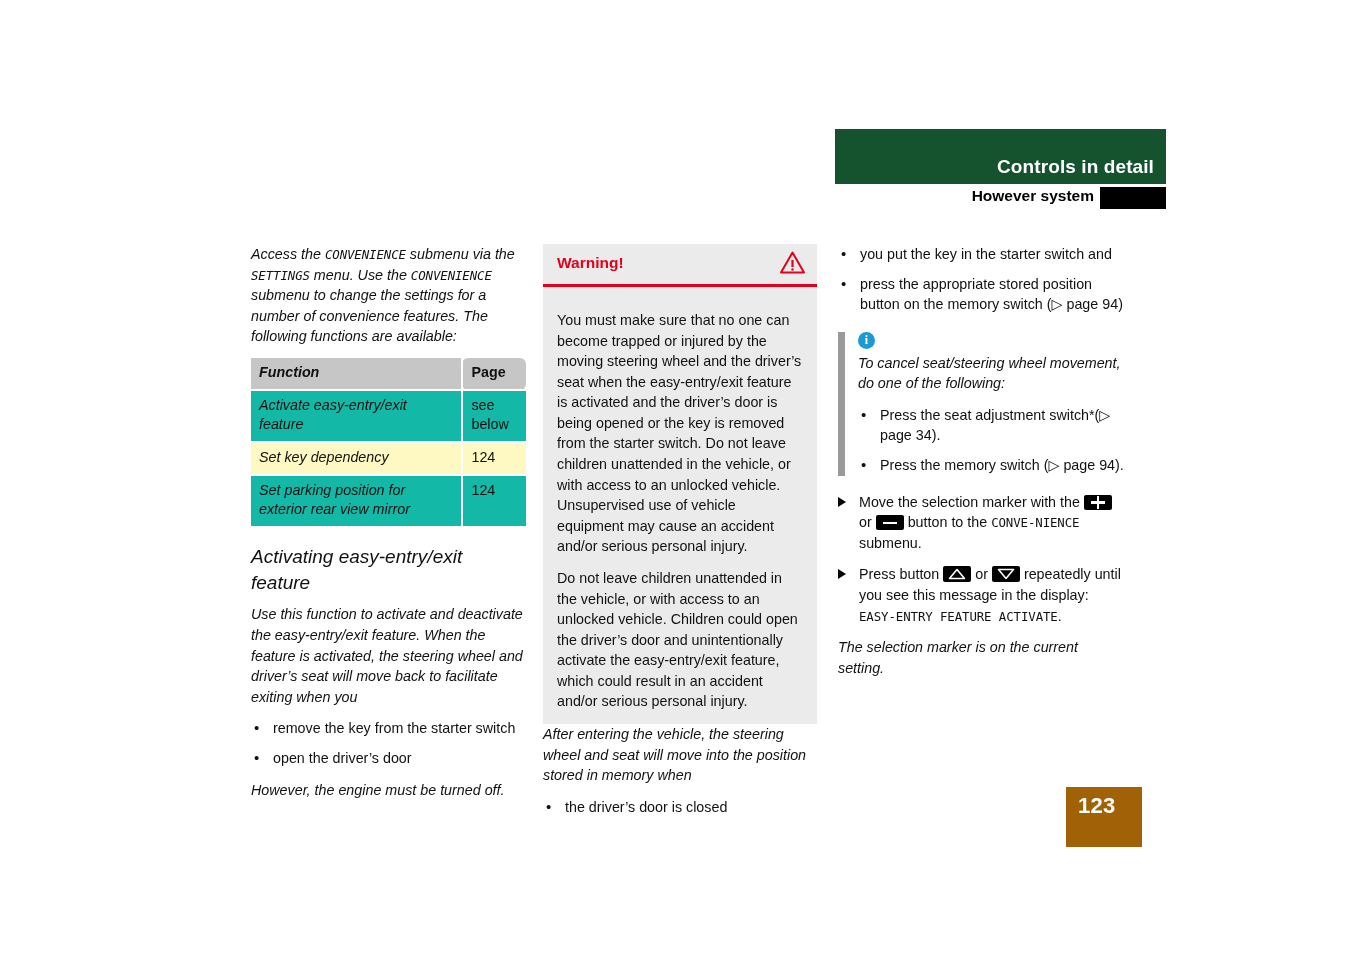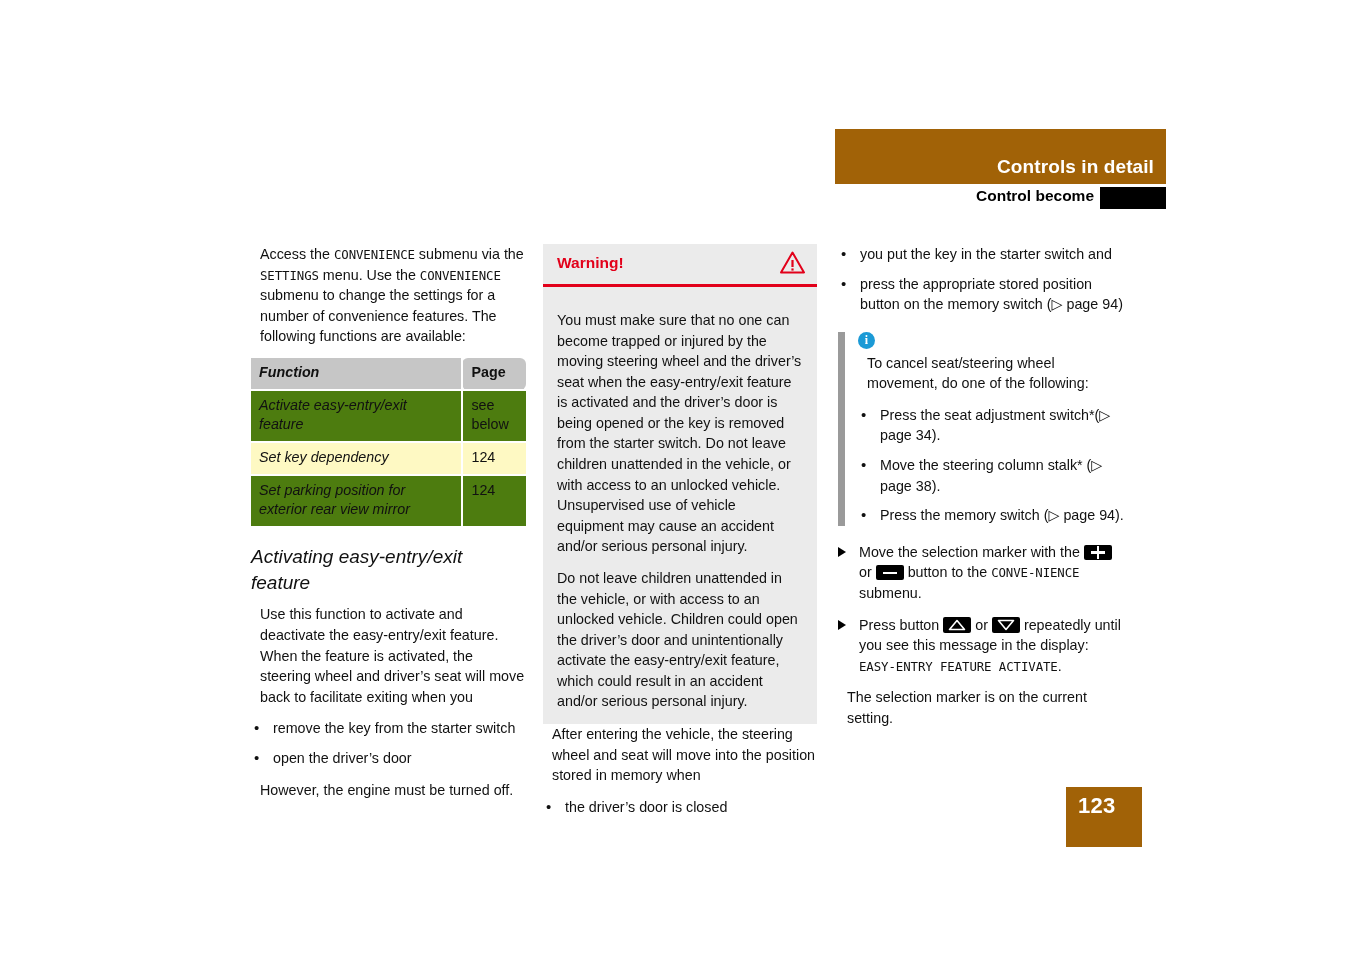--- a/index.html
+++ b/index.html
@@ -20,21 +20,21 @@
     inset: 0;
   }
 
   
   .header-block {
     position: absolute;
     left: 835px;
     top: 129px;
     width: 331px;
     height: 55px;
-    background: #a16207;
+    background: #14532d;
   }
   .header-title {
     position: absolute;
     right: 12px;
     bottom: 6px;
     font-size: 19px;
     font-weight: bold;
     color: #ffffff;
     letter-spacing: 0.1px;
   }
@@ -82,21 +82,22 @@
     line-height: 1.35;
   }
   h4.sub-head {
     margin: 0 0 9px 0;
     font-size: 19px;
     font-weight: normal;
     font-style: italic;
     line-height: 1.35;
   }
   p.para {
-    margin: 0 0 11px 9px;
+    margin: 0 0 11px 0;
+    font-style: italic;
   }
   p.para:last-child { margin-bottom: 0; }
 
   .mono {
     font-family: "DejaVu Sans Mono", monospace;
     font-size: 12.4px;
     letter-spacing: -0.1px;
   }
 
   
@@ -155,21 +156,21 @@
     vertical-align: top;
     padding: 5px 8px 6px 8px;
     line-height: 1.38;
     border-bottom: 2px solid #ffffff;
   }
   table.fn-table th {
     background: #c6c6c6;
     font-weight: bold;
   }
   table.fn-table td {
-    background: #4d7c0f;
+    background: #14b8a6;
   }
   table.fn-table tr.alt td {
     background: #fef9c3;
   }
   table.fn-table .c-fn  { width: 200px; font-style: italic; }
   table.fn-table .c-pg  { width: 47px; border-left: 2px solid #ffffff; }
   table.fn-table th.c-pg { border-left: 2px solid #ffffff; border-radius: 6px; }
   table.fn-table tr:last-child th,
   table.fn-table tr:last-child td { border-bottom: none; }
 
@@ -295,21 +296,21 @@
 </style>
 </head>
 <body>
 
 <div class="page">
 
   <div class="header-block">
     <div class="header-title">Controls in detail</div>
   </div>
   <div class="subheader-row">
-    <div class="subheader-title">Control become</div>
+    <div class="subheader-title">However system</div>
     <div class="subheader-tab"></div>
   </div>
 
   <div class="col col-left">
 
 
     <p class="para"><span>Access the </span><span class="mono">CONVENIENCE</span><span> submenu via the </span><span class="mono">SETTINGS</span><span> menu. Use the </span><span class="mono">CONVENIENCE</span><span> submenu to change the settings for a number of convenience features. The following functions are available:</span></p>
 
     <table class="fn-table">
       <tbody>
@@ -374,21 +375,20 @@
       <li>you put the key in the starter switch and</li>
       <li>press the appropriate stored position button on the memory switch (▷ page 94)</li>
     </ul>
 
     <div class="info-box">
       <div class="info-bar"></div>
       <div class="info-icon">i</div>
       <p class="para">To cancel seat/steering wheel movement, do one of the following:</p>
       <ul class="bul">
         <li>Press the seat adjustment switch*(▷ page 34).</li>
-        <li>Move the steering column stalk* (▷ page 38).</li>
         <li>Press the memory switch (▷ page 94).</li>
       </ul>
     </div>
 
     <ul class="steps">
       <li>
         <span class="arrow"></span><span>Move the selection marker with the </span><span class="btn-key btn-plusminus"><span class="bar-h"></span><span class="bar-v"></span></span><span> or </span><span class="btn-key btn-plusminus"><span class="bar-h"></span></span><span> button to the </span><span class="mono">CONVE-NIENCE</span><span> submenu.</span>
       </li>
       <li>
         <span class="arrow"></span><span>Press button </span><span class="btn-key btn-tri"><svg width="18" height="12" viewBox="0 0 18 12">

